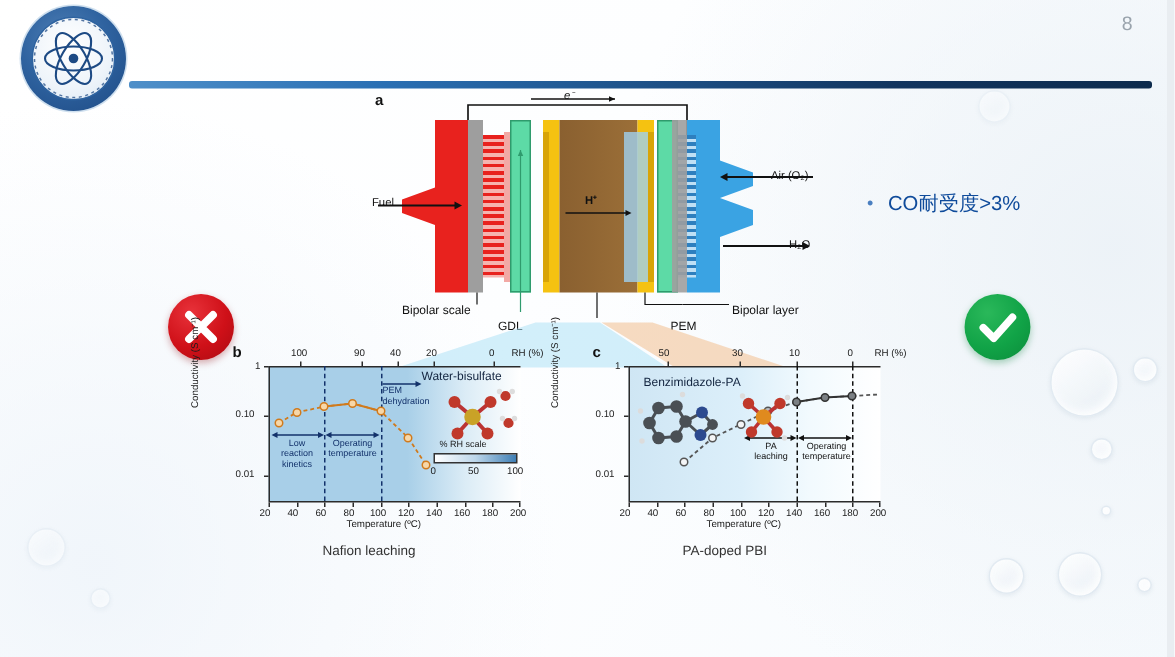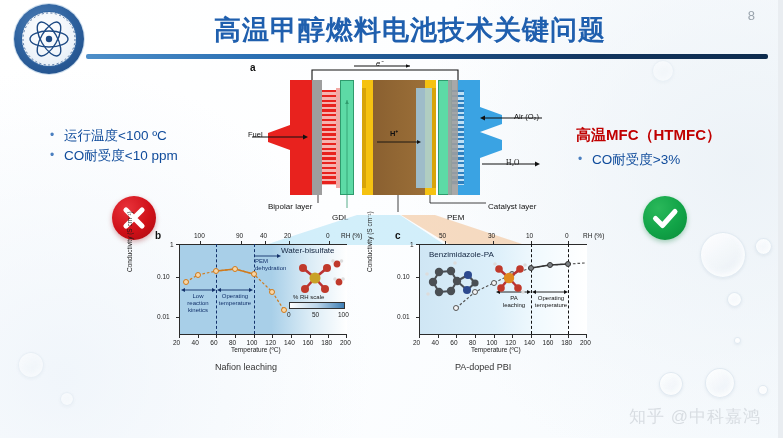--- a/index.html
+++ b/index.html
@@ -119,38 +119,32 @@
       <g stroke="#1d4a84" fill="none" stroke-width="1.4">
         <ellipse cx="35" cy="35" rx="19" ry="8"></ellipse>
         <ellipse cx="35" cy="35" rx="19" ry="8" transform="rotate(60 35 35)"></ellipse>
         <ellipse cx="35" cy="35" rx="19" ry="8" transform="rotate(-60 35 35)"></ellipse>
       </g>
       <circle cx="35" cy="35" r="3.2" fill="#1d4a84"></circle>
       <circle cx="35" cy="35" r="26" fill="none" stroke="#1d4a84" stroke-width="1" stroke-dasharray="2 2.4" opacity=".75"></circle>
     </svg>
   </div>
 
-  <div id="title">高温甲醇燃料电池技术关键问题</div>
   <div id="title-rule"></div>
   <div id="pageno">8</div>
 
   <div class="side" id="left-block">
-    <ul>
-      <li>运行温度&lt;100 ºC</li>
-      <li>CO耐受度&lt;10 ppm</li>
-    </ul>
   </div>
   <div class="mark" id="mark-x">
     <svg viewBox="0 0 44 44">
       <path d="M14 14 L30 30 M30 14 L14 30" stroke="#fff" stroke-width="5.2" stroke-linecap="round" fill="none"></path>
     </svg>
   </div>
 
   <div class="side" id="right-block">
-    <h3>高温MFC（HTMFC）</h3>
     <ul>
       <li>CO耐受度&gt;3%</li>
     </ul>
   </div>
   <div class="mark" id="mark-v">
     <svg viewBox="0 0 44 44">
       <path d="M12.5 22.5 L19.5 29.5 L32 15.5" stroke="#fff" stroke-width="5" stroke-linecap="round" stroke-linejoin="round" fill="none"></path>
     </svg>
   </div>
 
@@ -177,21 +171,21 @@
         <path d="M58 57 l-5 -2.6 v5.2 z" fill="#111"></path>
 
         <path d="M292 38 L232 38" stroke="#111" stroke-width="1.2"></path>
         <path d="M230 38 l5 -2.6 v5.2 z" fill="#111"></path>
 
         <path d="M232 84 L288 84" stroke="#111" stroke-width="1.2"></path>
         <path d="M290 84 l-5 -2.6 v5.2 z" fill="#111"></path>
       </svg>
       <div class="tiny" style="left:-2px;top:70px;">Fuel</div>
       <div class="tiny" style="left:264px;top:52px;">Air (O₂)</div>
-      <div class="tiny" style="left:256px;top:98px;font-family:Liberation Serif, serif;">H₂O</div>
+      <div class="tiny" style="left:276px;top:98px;">H₂O</div>
 
       <div class="cell" style="left:62px;top:20px;width:10px;height:115px;background:#9e9e9e;"></div>
       <div class="cell" style="left:72px;top:30px;width:14px;height:95px;background:repeating-linear-gradient(180deg,#e8221e 0 2.4px,#f6b4b0 2.4px 4.8px);"></div>
       <div class="cell" style="left:86px;top:28px;width:18px;height:100px;background:#f09a95;opacity:.85;"></div>
       <div class="cell" style="left:90px;top:20px;width:14px;height:115px;background:#5ddaa6;border:1px solid #2f9b6d;"></div>
       <div class="cell" style="left:112px;top:20px;width:11px;height:115px;background:#f5c211;"></div>
       <div class="cell" style="left:123px;top:20px;width:52px;height:115px;background:linear-gradient(90deg,#8a6030,#9b6f38);"></div>
       <div class="cell" style="left:175px;top:20px;width:11px;height:115px;background:#f5c211;"></div>
       <div class="cell" style="left:166px;top:28px;width:20px;height:100px;background:#9fd0ee;opacity:.8;"></div>
       <div class="cell" style="left:188px;top:20px;width:14px;height:115px;background:#5ddaa6;border:1px solid #2f9b6d;"></div>
@@ -209,23 +203,23 @@
 
       <svg style="position:absolute;left:0;top:0;width:300px;height:160px;overflow:visible;">
         <path d="M68 135 L68 143" stroke="#111" stroke-width=".8" fill="none"></path>
         <path d="M97 148 L97 40" stroke="#2f9b6d" stroke-width=".8" fill="none"></path>
         <path d="M97 40 l-1.8 4 h3.6 z" fill="#2f9b6d"></path>
         <path d="M180 135 L180 143 L205 143" stroke="#111" stroke-width=".8" fill="none"></path>
         <path d="M205 143 L236 143" stroke="#111" stroke-width=".8" fill="none"></path>
         <path d="M148 135 L148 152" stroke="#111" stroke-width=".8" fill="none"></path>
       </svg>
 
-      <div class="fig-label" style="left:18px;top:142px;">Bipolar layer</div>
+      <div class="fig-label" style="left:18px;top:142px;">Bipolar scale</div>
       <div class="fig-label" style="left:82px;top:153px;">GDL</div>
-      <div class="fig-label" style="left:238px;top:142px;">Catalyst layer</div>
+      <div class="fig-label" style="left:238px;top:142px;">Bipolar layer</div>
       <div class="fig-label" style="left:197px;top:153px;">PEM</div>
     </div>
 
     <svg style="position:absolute;left:0;top:155px;width:495px;height:30px;overflow:visible;">
       <path d="M212 0 L255 0 L300 30 L120 30 Z" fill="#aee2f5" opacity=".55"></path>
       <path d="M256 0 L290 0 L380 30 L305 30 Z" fill="#f3c8a0" opacity=".65"></path>
     </svg>
 
     <div class="chart" id="panelB" style="left:8px;top:170px;width:205px;height:125px;">
       <div class="panel-letter" style="left:2px;top:0px;">b</div>
@@ -462,15 +456,14 @@
         <circle cx="27" cy="28" r="3.8" fill="#c0392b"></circle>
         <circle cx="4" cy="4" r="1.8" fill="#dcdcdc"></circle>
         <circle cx="34" cy="5" r="1.8" fill="#dcdcdc"></circle>
         <circle cx="32" cy="32" r="1.8" fill="#dcdcdc"></circle>
       </svg>
 
       <div class="cap" style="left:62px;top:132px;">PA-doped PBI</div>
     </div>
   </div>
 
-  <div id="wm">知乎 @中科嘉鸿</div>
   <div id="rightbar"></div>
 </div>
 
 </body></html>

